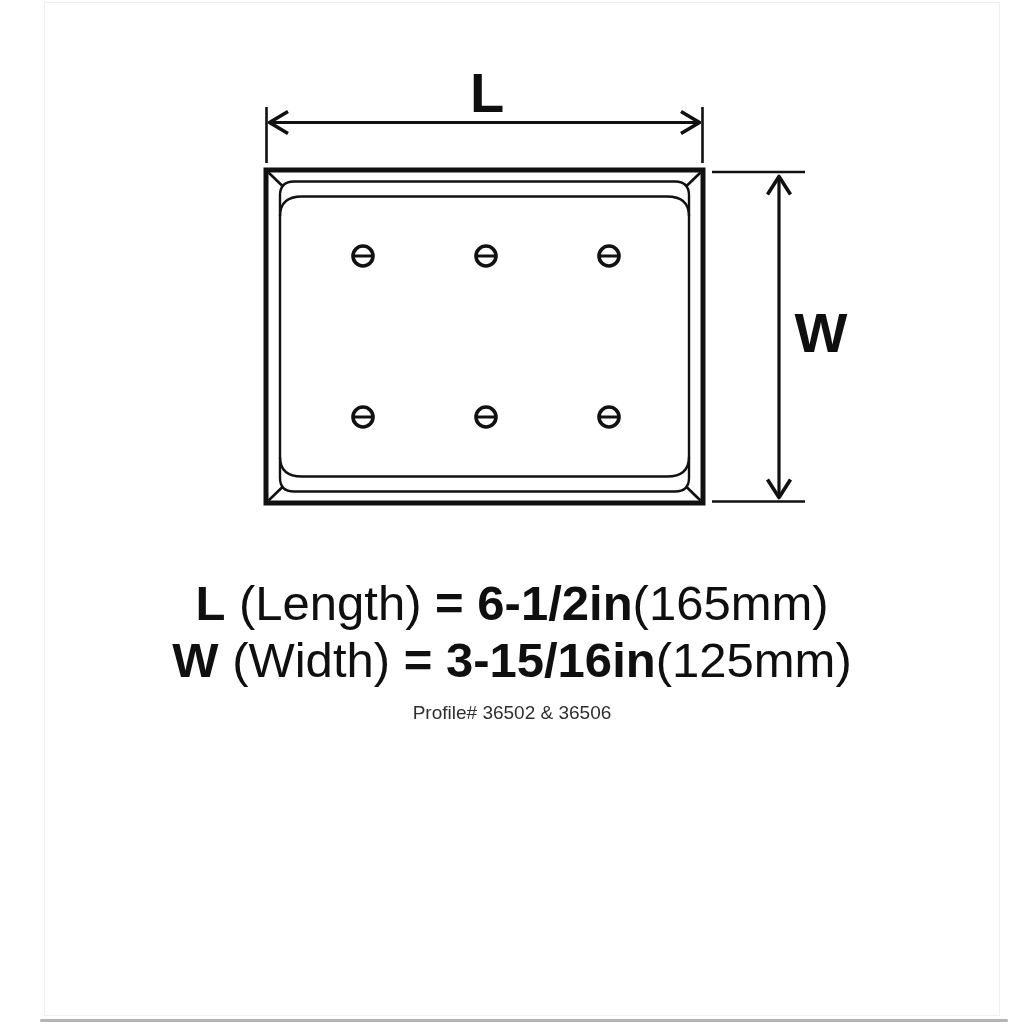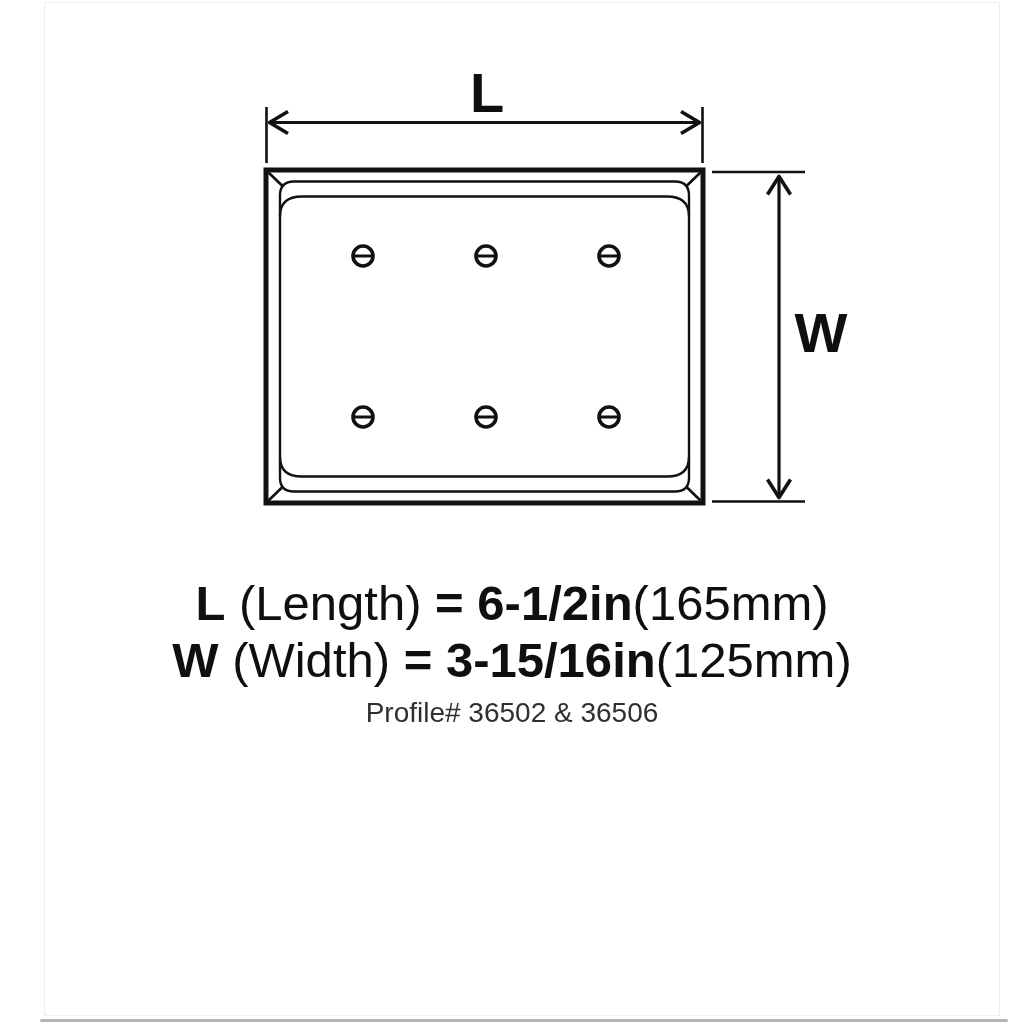--- a/index.html
+++ b/index.html
@@ -23,21 +23,21 @@
   .dim-label.l{left:465px;top:65px;width:44px;}
   .dim-label.w{left:786px;top:305px;width:70px;}
   .spec-block{
     position:absolute;left:0;right:0;top:575px;text-align:center;
     font-size:49px;line-height:57px;color:#0f0f0f;white-space:nowrap;
   }
   .spec-line{display:block;}
   .spec-line .b{font-weight:700;}
   .profile-line{
     position:absolute;left:0;right:0;top:696px;text-align:center;
-    font-size:28px;line-height:34px;color:#2f2f2f;
+    font-size:19px;line-height:34px;color:#2f2f2f;
   }
 </style>
 </head>
 <body>
 
 <div class="page">
 
   <div class="card-frame"></div>
   <div class="bottom-bar"></div>
 

